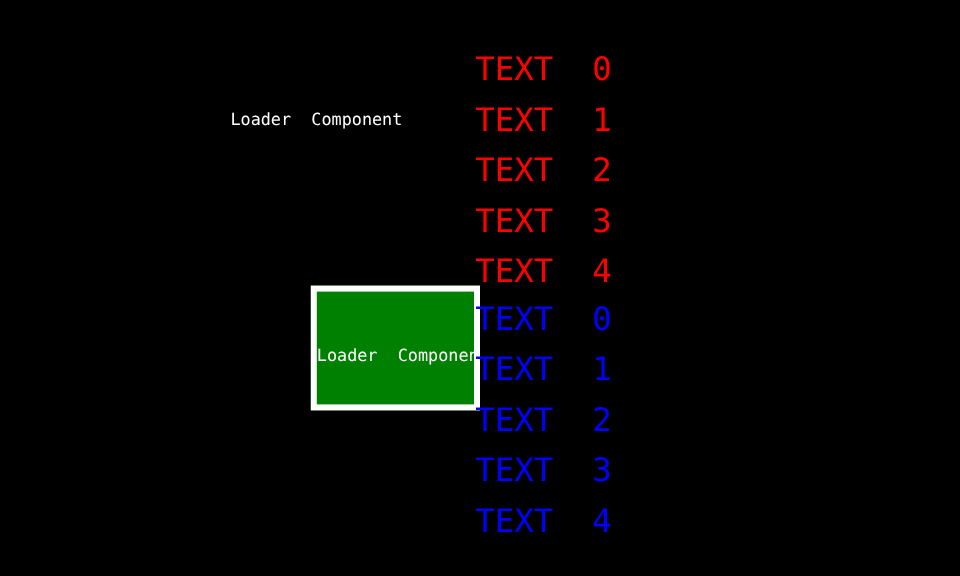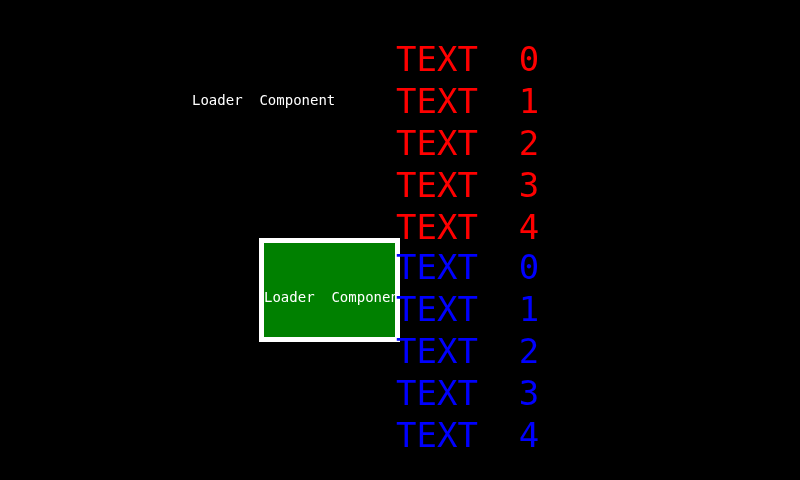--- a/index.html
+++ b/index.html
@@ -29,21 +29,21 @@
     width: 240px;
     height: 480px;
   }
   .text-row {
     position: absolute;
     left: 0;
     height: 42px;
     line-height: 42px;
     white-space: pre;
     font-family: "DejaVu Sans Mono", "Liberation Mono", monospace;
-    font-size: 34px;
+    font-size: 27px;
     letter-spacing: 0px;
   }
   .text-row.red  { color: #FF0000; }
   .text-row.blue { color: #0000FF; }
 
   
   .loader-label-plain {
     position: absolute;
     left: 192px;
     top: 90px;

